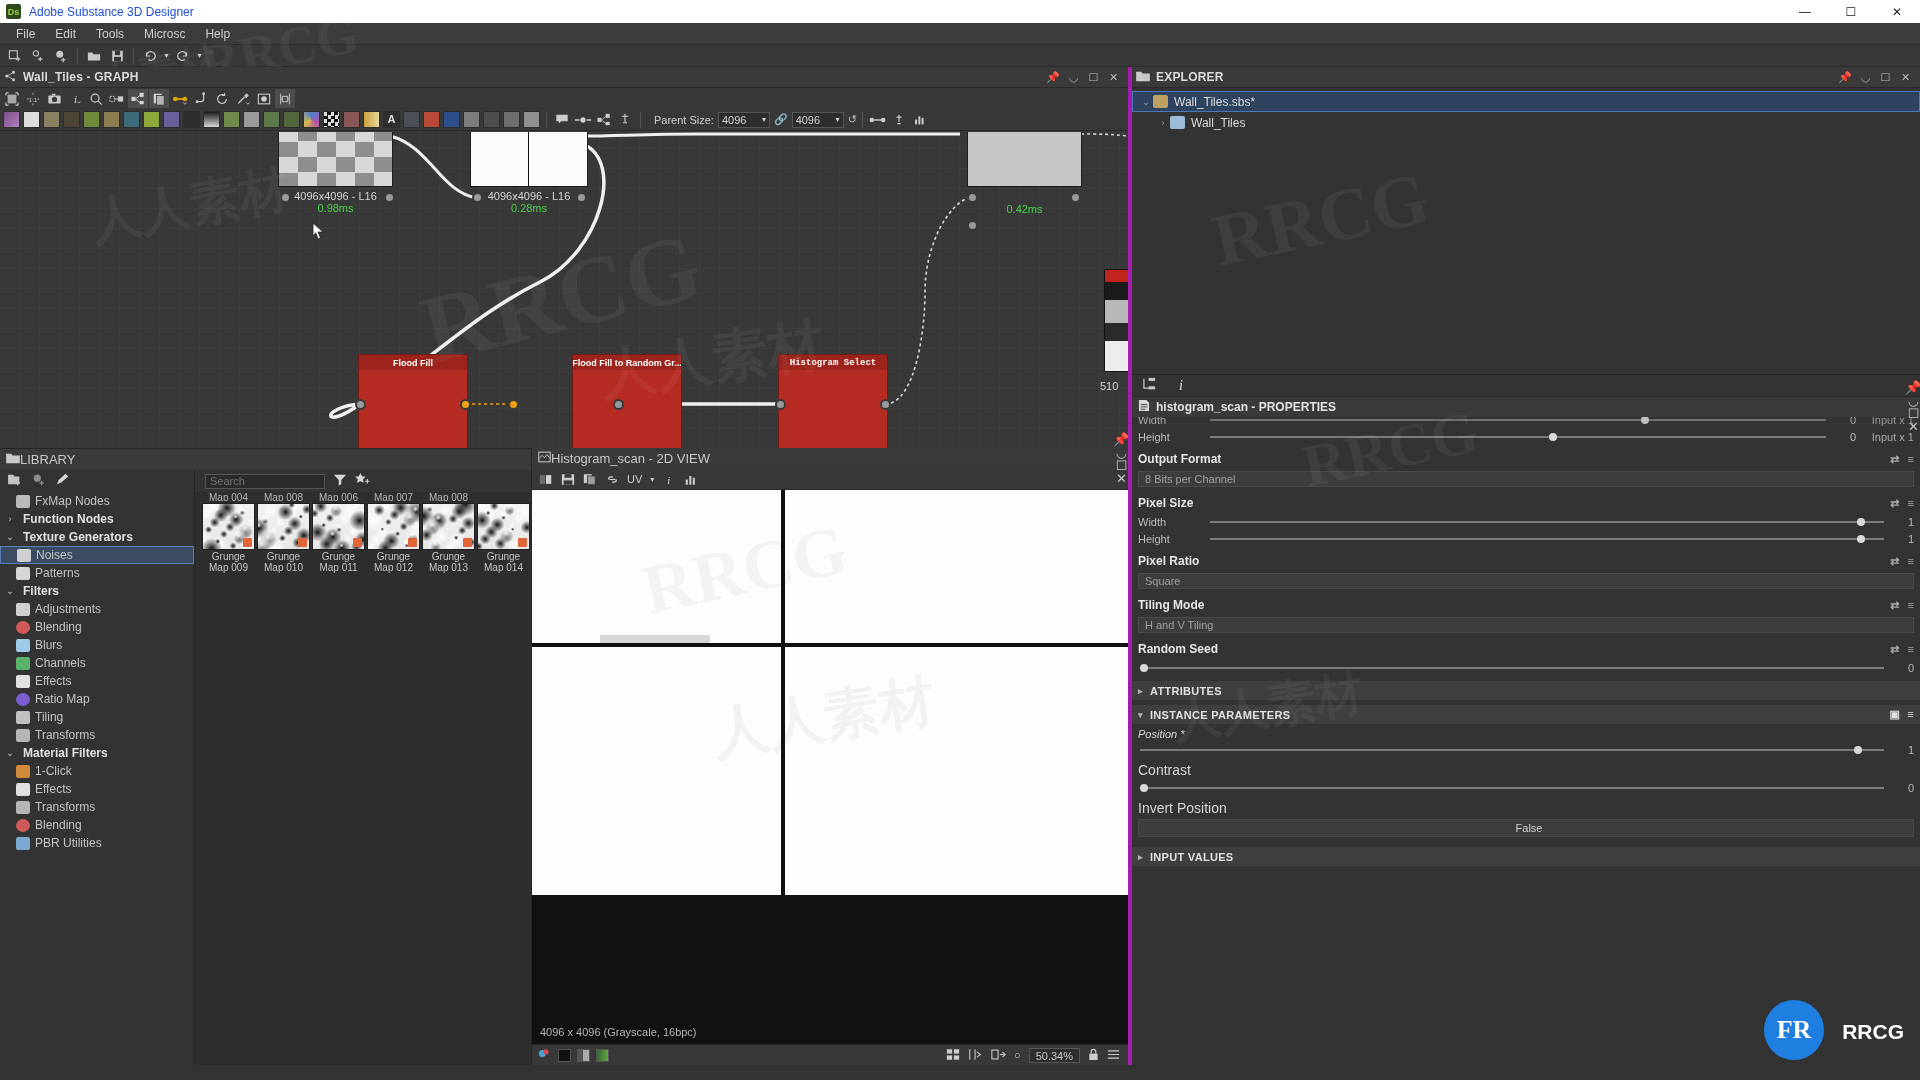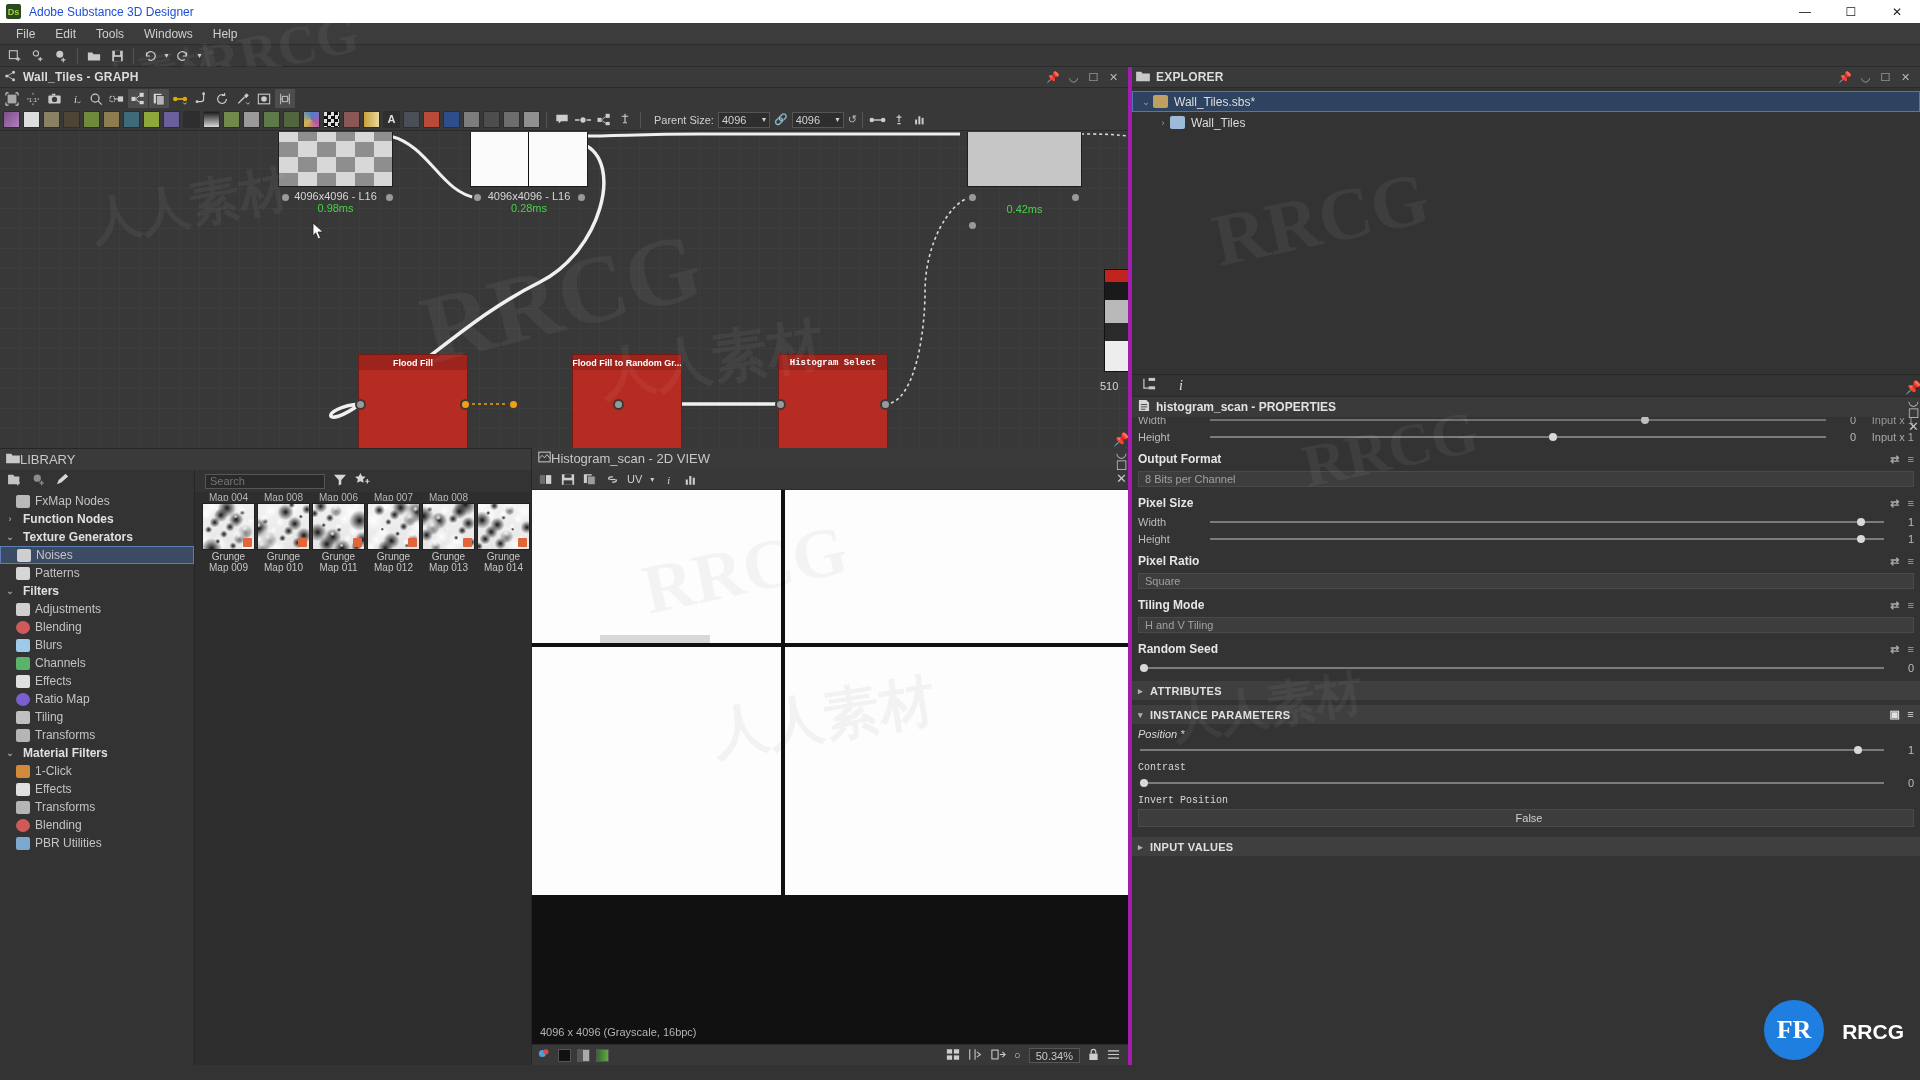--- a/index.html
+++ b/index.html
@@ -135,21 +135,21 @@
   .sec-title { font-size:12px; font-weight:bold; color:#e6e6e6; padding:7px 6px 3px 6px; display:flex; align-items:center;}
   .sec-title .rtools{ margin-left:auto; display:flex; gap:8px; color:#a8a8a8; font-size:11px;}
   .pfield { margin:2px 6px 2px 6px; height:16px; background:#3d3d3d; border:1px solid #4a4a4a;
             color:#a0a0a0; font-size:11px; display:flex; align-items:center; padding-left:6px;}
   .pfield.center { justify-content:center; color:#d0d0d0;}
   .collap { height:19px; background:#3f3f3f; display:flex; align-items:center; font-size:11px;
             font-weight:bold; color:#e0e0e0; padding-left:6px; margin-top:5px; letter-spacing:.3px;}
   .collap .arrow { width:12px; color:#b0b0b0; font-size:9px;}
   .collap .rtools{ margin-left:auto; display:flex; gap:7px; padding-right:6px;}
   .ital { font-style:italic; font-size:11px; color:#d6d6d6; padding:4px 6px 1px 6px;}
-  .plain-lbl { font-size:10px; color:#d6d6d6; padding:4px 6px 1px 6px;font-family:Liberation Mono, monospace;}
+  .plain-lbl { font-size:14px; color:#d6d6d6; padding:4px 6px 1px 6px;}
 
   
   .statusbar { position:absolute; left:0; right:0; bottom:0; height:15px; background:#3c3c3c;
                display:flex; align-items:center; font-size:10px; color:#b5b5b5; border-top:1px solid #2a2a2a;}
   .statusbar .sright { margin-left:auto; display:flex; gap:18px; padding-right:10px;}
 
   
   .wm { position:absolute; pointer-events:none; color:rgba(255,255,255,0.055); font-weight:bold;
         font-family:"Liberation Serif", serif; white-space:nowrap; }
   .wm2 { position:absolute; pointer-events:none; color:rgba(255,255,255,0.05); font-weight:bold;
@@ -171,21 +171,21 @@
       <div class="win-btn">—</div>
       <div class="win-btn">☐</div>
       <div class="win-btn close">✕</div>
     </div>
   </div>
 
   <div class="menubar">
     <div class="mi">File</div>
     <div class="mi">Edit</div>
     <div class="mi">Tools</div>
-    <div class="mi">Windows</div>
+    <div class="mi">Microsc</div>
     <div class="mi">Help</div>
   </div>
 
   <div class="maintoolbar">
     <div class="tb-ic">
       <svg width="15" height="14" viewBox="0 0 16 16">
           <rect x="1" y="2" width="9" height="9" fill="none" stroke="#c9c9c9" stroke-width="1.2"></rect>
           <path d="M11 9v5M8.5 11.5h5" stroke="#c9c9c9" stroke-width="1.3"></path>
         </svg>
     </div>

